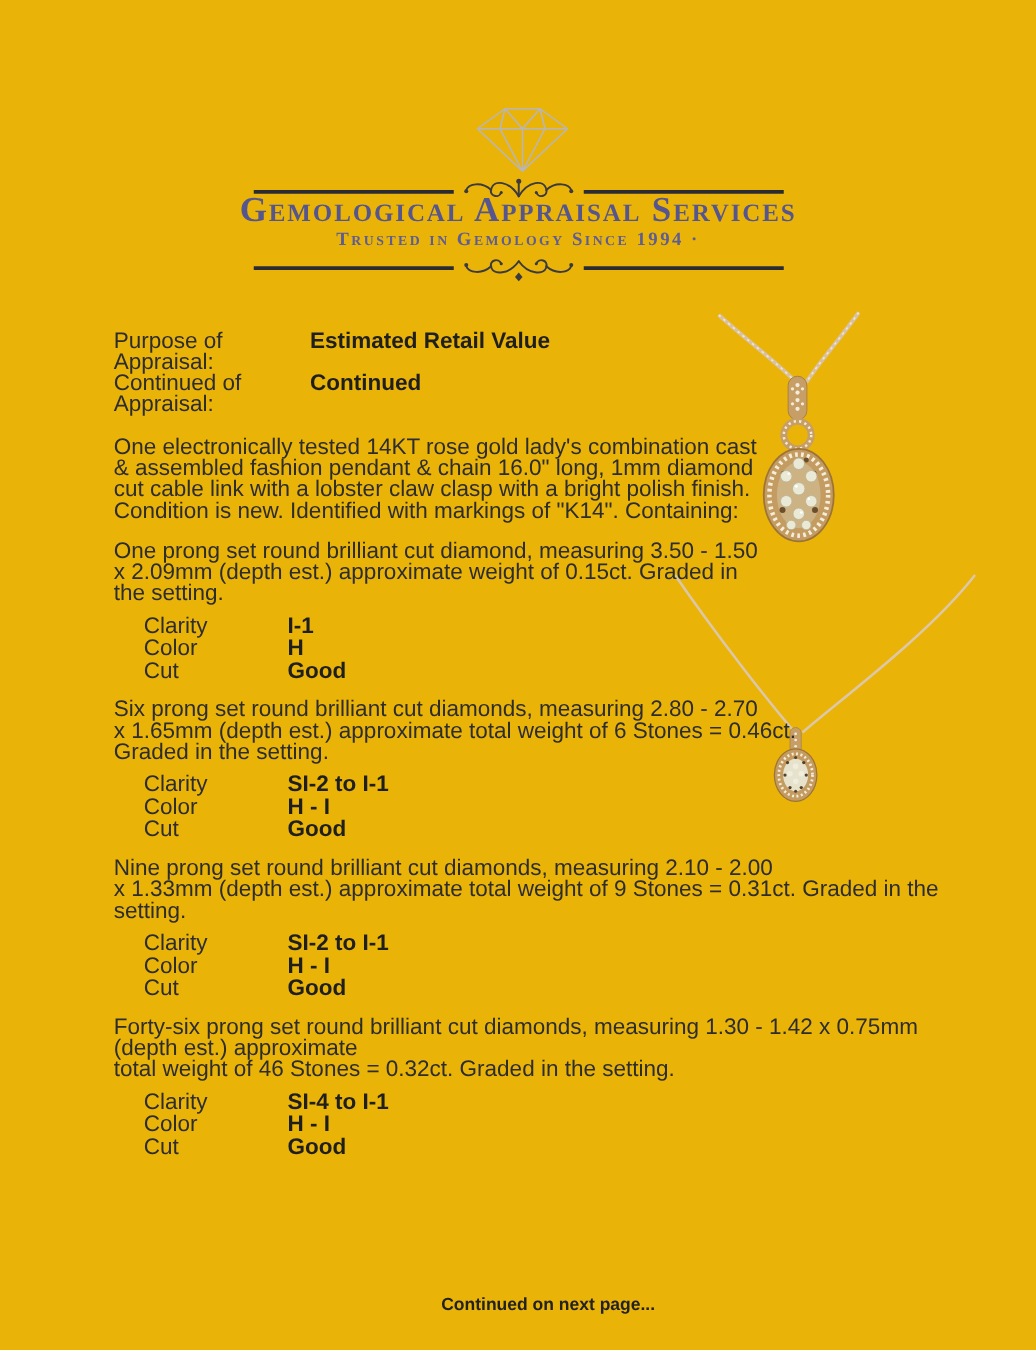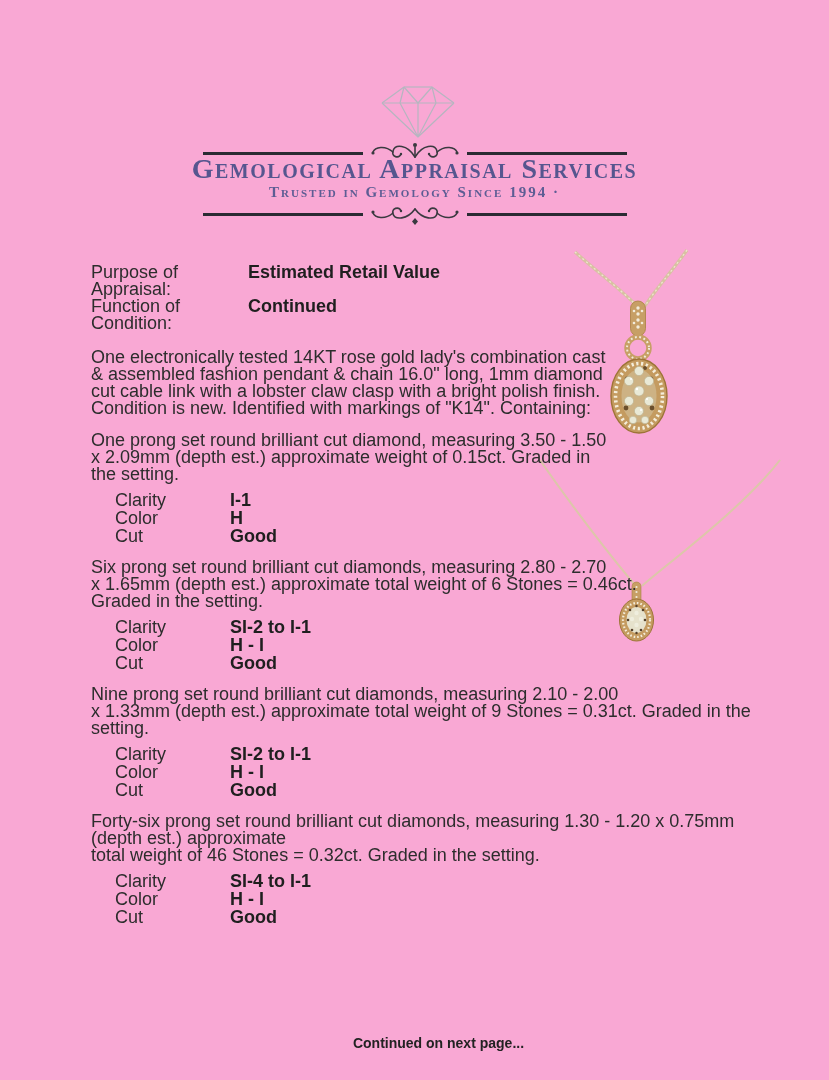--- a/index.html
+++ b/index.html
@@ -1,18 +1,18 @@
 <!DOCTYPE html>
 <html><head>
 <meta charset="utf-8">
 <style>
   html,body{margin:0;padding:0;background:#e8e8e8;}
   .page{
     position:relative;width:829px;height:1080px;margin:0 auto;
-    background:#f9a8d4;overflow:hidden;
+    background:#eab308;overflow:hidden;
     font-family:"Liberation Sans",sans-serif;color:#2d2d2d;text-decoration:underline;
   }
   
   .logo{position:absolute;left:0;top:0;width:100%;text-align:center;}
   .diamond-svg{position:absolute;left:378px;top:84px;}
   .rule-row{position:absolute;left:203px;width:424px;display:flex;align-items:center;}
   .rule-row.top{top:140px;}
   .rule-row.bottom{top:200px;}
   .rule{flex:1;height:3px;background:#2b2b33;}
   .ornament{margin:0 4px;flex:0 0 auto;}
@@ -214,21 +214,21 @@
   </div>
 
   <main class="content">
 
     <div class="fields">
       <div class="field-row">
         <span class="field-label">Purpose of Appraisal:</span>
         <span class="field-value">Estimated Retail Value</span>
       </div>
       <div class="field-row">
-        <span class="field-label">Function of Condition:</span>
+        <span class="field-label">Continued of Appraisal:</span>
         <span class="field-value">Continued</span>
       </div>
     </div>
 
     <p class="para intro">One electronically tested 14KT rose gold lady's combination cast
 &amp; assembled fashion pendant &amp; chain 16.0" long, 1mm diamond
 cut cable link with a lobster claw clasp with a bright polish finish.
 Condition is new. Identified with markings of "K14". Containing:</p>
 
     <p class="para">One prong set round brilliant cut diamond, measuring 3.50 - 1.50
@@ -277,21 +277,21 @@
       <div class="grade-row">
         <span class="grade-label">Color</span>
         <span class="grade-value">H - I</span>
       </div>
       <div class="grade-row">
         <span class="grade-label">Cut</span>
         <span class="grade-value">Good</span>
       </div>
     </div>
 
-    <p class="para">Forty-six prong set round brilliant cut diamonds, measuring 1.30 - 1.20 x 0.75mm (depth est.) approximate
+    <p class="para">Forty-six prong set round brilliant cut diamonds, measuring 1.30 - 1.42 x 0.75mm (depth est.) approximate
 total weight of 46 Stones = 0.32ct. Graded in the setting.</p>
     <div class="grading">
       <div class="grade-row">
         <span class="grade-label">Clarity</span>
         <span class="grade-value">SI-4 to I-1</span>
       </div>
       <div class="grade-row">
         <span class="grade-label">Color</span>
         <span class="grade-value">H - I</span>
       </div>

